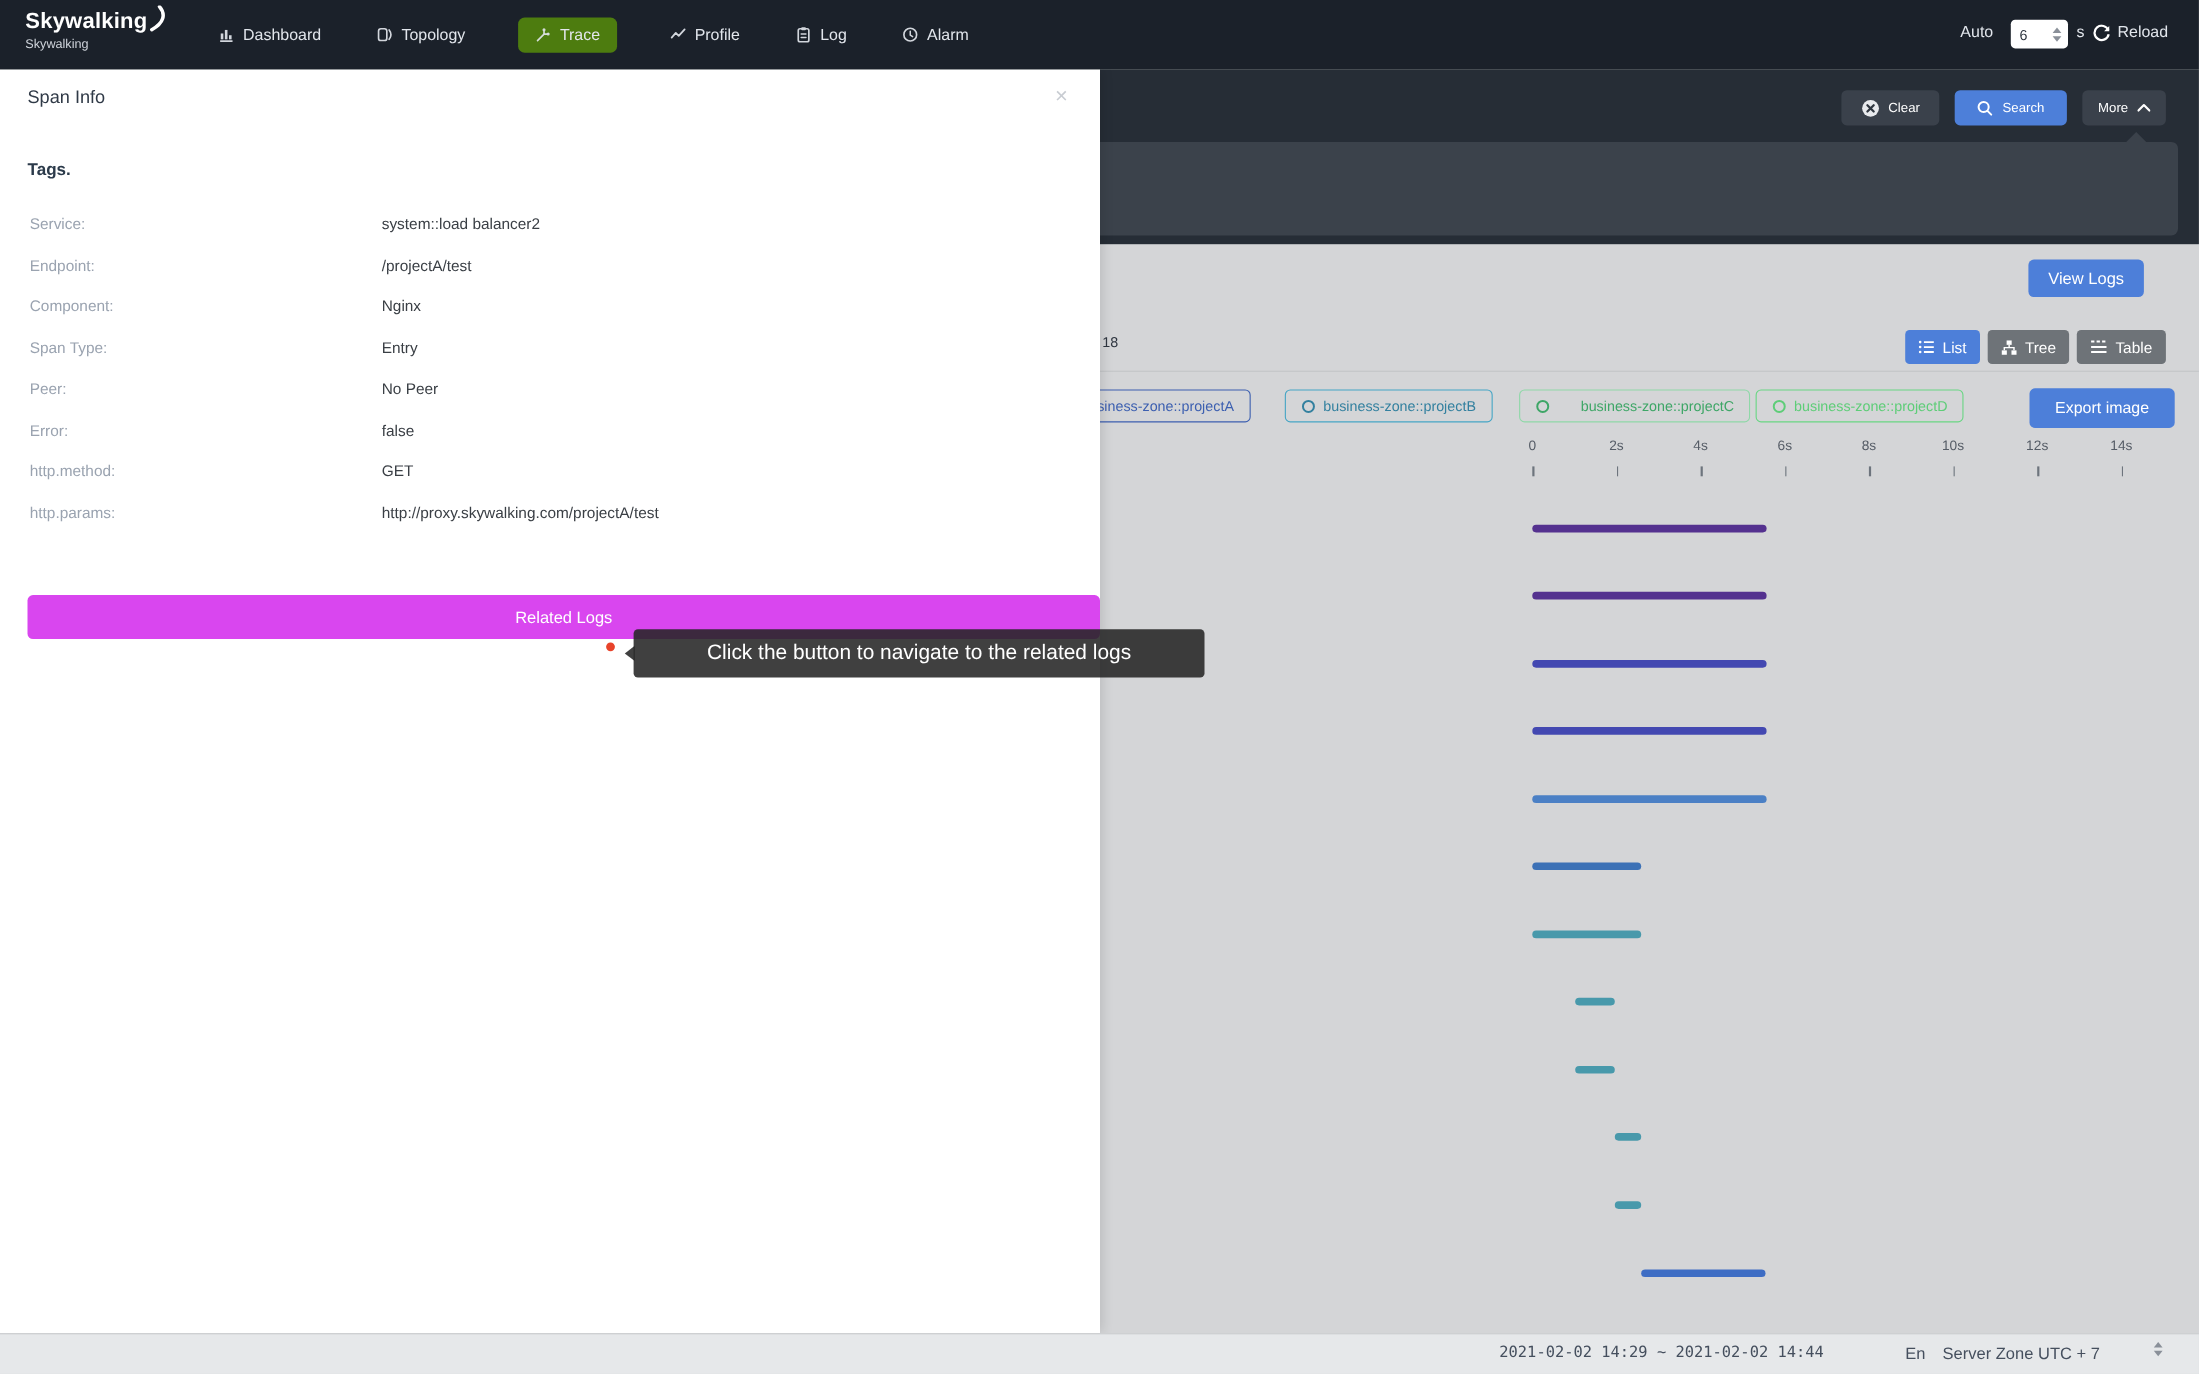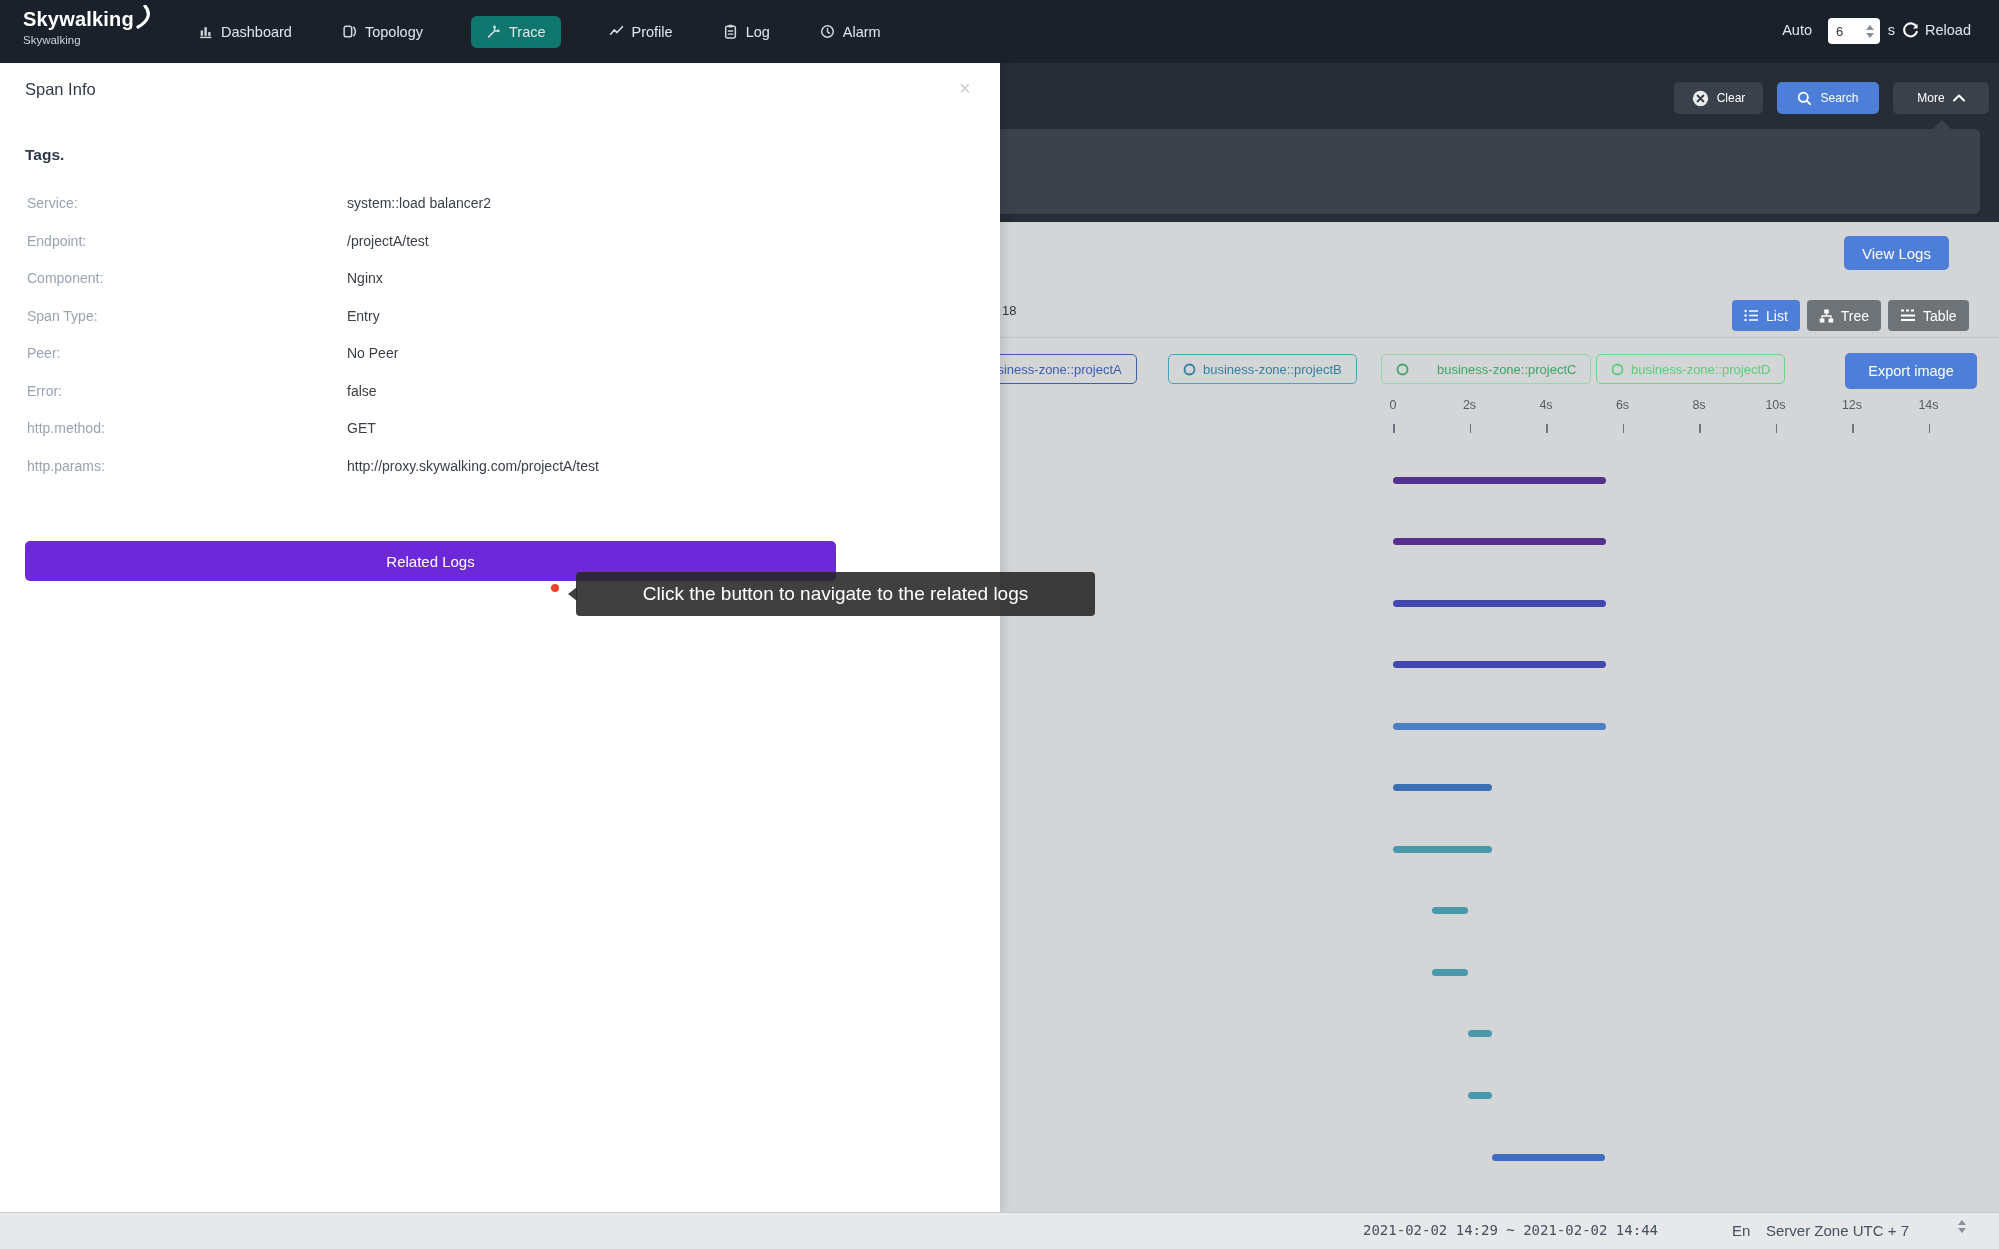--- a/index.html
+++ b/index.html
@@ -12,37 +12,37 @@
   }
   
   .topnav { position:absolute; left:0; top:0; width:100%; height:63px; background:#1b212a; z-index:80; }
   .brand { position:absolute; left:23px; top:8px; color:#fff; }
   .brand-row { display:flex; align-items:flex-start; }
   .brand-name { font-size:20px; font-weight:bold; letter-spacing:.2px; }
   .brand-swoosh { margin-left:2px; margin-top:-3px; }
   .brand-sub { font-size:11.5px; color:#ced3da; margin-top:1px; }
   .nav-items { position:absolute; left:196px; top:0; height:63px; display:flex; align-items:center; gap:46px; }
   .nav-item { display:flex; align-items:center; gap:8px; color:#e2e6ec; font-size:14.5px; padding:8px 2px; border-radius:6px; cursor:pointer; }
-  .nav-item.active { background:#0f766e; padding:8px 15px; }
+  .nav-item.active { background:#4d7c0f; padding:8px 15px; }
   .nav-item .nicon { display:flex; align-items:center; opacity:.92; }
   .nav-right { position:absolute; right:0; top:0; height:63px; display:flex; align-items:center; color:#e2e6ec; font-size:14.5px; }
   .auto-label { position:absolute; right:187px; top:22px; }
   .interval-input { position:absolute; right:119px; top:18px; width:52px; height:26px; background:#fff; border-radius:4px; border:none; font-size:13px; color:#2f3640; padding:0 18px 0 8px; font-family:"Liberation Sans",sans-serif; }
   .interval-spin { position:absolute; right:123px; top:20px; width:12px; height:22px; display:flex; flex-direction:column; align-items:center; justify-content:center; gap:3px; cursor:pointer; }
   .caret-up { width:0; height:0; border-left:4px solid transparent; border-right:4px solid transparent; border-bottom:5px solid #8a9099; }
   .caret-down { width:0; height:0; border-left:4px solid transparent; border-right:4px solid transparent; border-top:5px solid #8a9099; }
   .unit-label { position:absolute; right:104px; top:22px; }
   .reload-icon { position:absolute; right:80px; top:22px; display:flex; cursor:pointer; }
   .reload-label { position:absolute; right:28px; top:22px; cursor:pointer; }
   
   .toolbar-band { position:absolute; left:0; top:63px; width:100%; height:159px; background:#262d36; z-index:10; }
   .tb-btn { position:absolute; height:32px; border-radius:5px; display:flex; align-items:center; justify-content:center; gap:8px; font-size:12px; color:#fff; cursor:pointer; z-index:12; }
   .btn-clear { left:1674px; top:19px; width:89px; background:#3a414b; }
   .btn-search { left:1777px; top:19px; width:102px; background:#4d7fd9; }
-  .btn-more { left:1893px; top:19px; width:96px; background:#3a414b; }
+  .btn-more { left:1893px; top:19px; width:76px; background:#3a414b; }
   .more-panel { position:absolute; left:14px; top:129px; width:1966px; height:85px; background:#3b424b; border-radius:6px; z-index:11; }
   .more-panel::before { content:""; position:absolute; top:-9px; right:28px; width:0; height:0; border-left:10px solid transparent; border-right:10px solid transparent; border-bottom:10px solid #3b424b; }
   
   .divider-1 { position:absolute; left:0; top:337px; width:100%; height:1px; background:#c3c5c8; z-index:5; }
   .view-logs-btn { position:absolute; left:1844px; top:236px; width:105px; height:34px; background:#4d7fd9; color:#fff; font-size:15px; border:none; border-radius:5px; cursor:pointer; z-index:6; font-family:"Liberation Sans",sans-serif; }
   .trunc-18 { position:absolute; left:1002px; top:303px; font-size:13px; color:#2f3640; z-index:6;text-align:center; }
   .view-toggles { position:absolute; left:1732px; top:300px; display:flex; gap:7px; z-index:6; }
   .toggle-btn { height:31px; padding:0 12px; border-radius:4px; display:flex; align-items:center; gap:7px; color:#fff; font-size:14px; background:#6e7378; cursor:pointer; }
   .toggle-btn.active { background:#4d7fd9; }
   .legend-pills { position:absolute; left:0; top:0; z-index:5; }
@@ -53,21 +53,21 @@
   .span-bar { position:absolute; height:7px; border-radius:3.5px; cursor:pointer; z-index:5; }
   
   .modal { position:absolute; left:0; top:63px; width:1000px; height:1149px; background:#ffffff; z-index:50; box-shadow:3px 0 10px rgba(0,0,0,.12); }
   .modal-title { position:absolute; left:25px; top:17px; font-size:16.5px; color:#303a47; }
   .modal-close { position:absolute; left:955px; top:10px; font-size:20px; color:#c8ccd2; cursor:pointer; padding:4px; }
   .tags-heading { position:absolute; left:25px; top:83px; font-size:15.5px; font-weight:bold; color:#2b3a4a; }
   .tag-rows { position:absolute; left:0; top:123px; width:100%; }
   .tag-row { position:relative; height:37.5px; }
   .tag-label { position:absolute; left:27px; top:9px; font-size:14px; color:#9aa3b0; }
   .tag-value { position:absolute; left:347px; top:9px; font-size:14px; color:#3a3f45; }
-  .related-logs-btn { position:absolute; left:25px; top:478px; width:811px; height:40px; background:#6d28d9; border:none; border-radius:5px; color:#fff; font-size:15px; cursor:pointer; font-family:"Liberation Sans",sans-serif; }
+  .related-logs-btn { position:absolute; left:25px; top:478px; width:975px; height:40px; background:#d946ef; border:none; border-radius:5px; color:#fff; font-size:15px; cursor:pointer; font-family:"Liberation Sans",sans-serif; }
   .red-dot { position:absolute; left:551px; top:521px; width:8px; height:8px; border-radius:50%; background:#e8432a; z-index:62; }
   .tooltip { position:absolute; left:576px; top:572px; width:519px; height:44px; background:rgba(38,38,38,0.88); border-radius:4px; color:#fff; font-size:19px; display:flex; align-items:center; justify-content:center; z-index:60; }
   .tooltip::before { content:""; position:absolute; left:-8px; top:15px; width:0; height:0; border-top:7px solid transparent; border-bottom:7px solid transparent; border-right:9px solid rgba(38,38,38,0.88); }
   
   .statusbar { position:absolute; left:0; top:1212px; width:100%; height:37px; background:#e6e8ea; border-top:1px solid #c9cbce; z-index:70; }
   .time-range { position:absolute; left:1363px; top:9px; font-family:"DejaVu Sans Mono", monospace; font-size:14px; color:#454f5e; }
   .lang { position:absolute; left:1732px; top:9px; font-size:15px; color:#454f5e; cursor:pointer; }
   .server-zone { position:absolute; left:1766px; top:9px; font-size:15px; color:#454f5e; }
   .zone-stepper { position:absolute; left:1958px; top:7px; display:flex; flex-direction:column; gap:3px; cursor:pointer; }
   .zone-stepper .caret-up, .zone-stepper .caret-down { border-left-width:4px; border-right-width:4px; }

